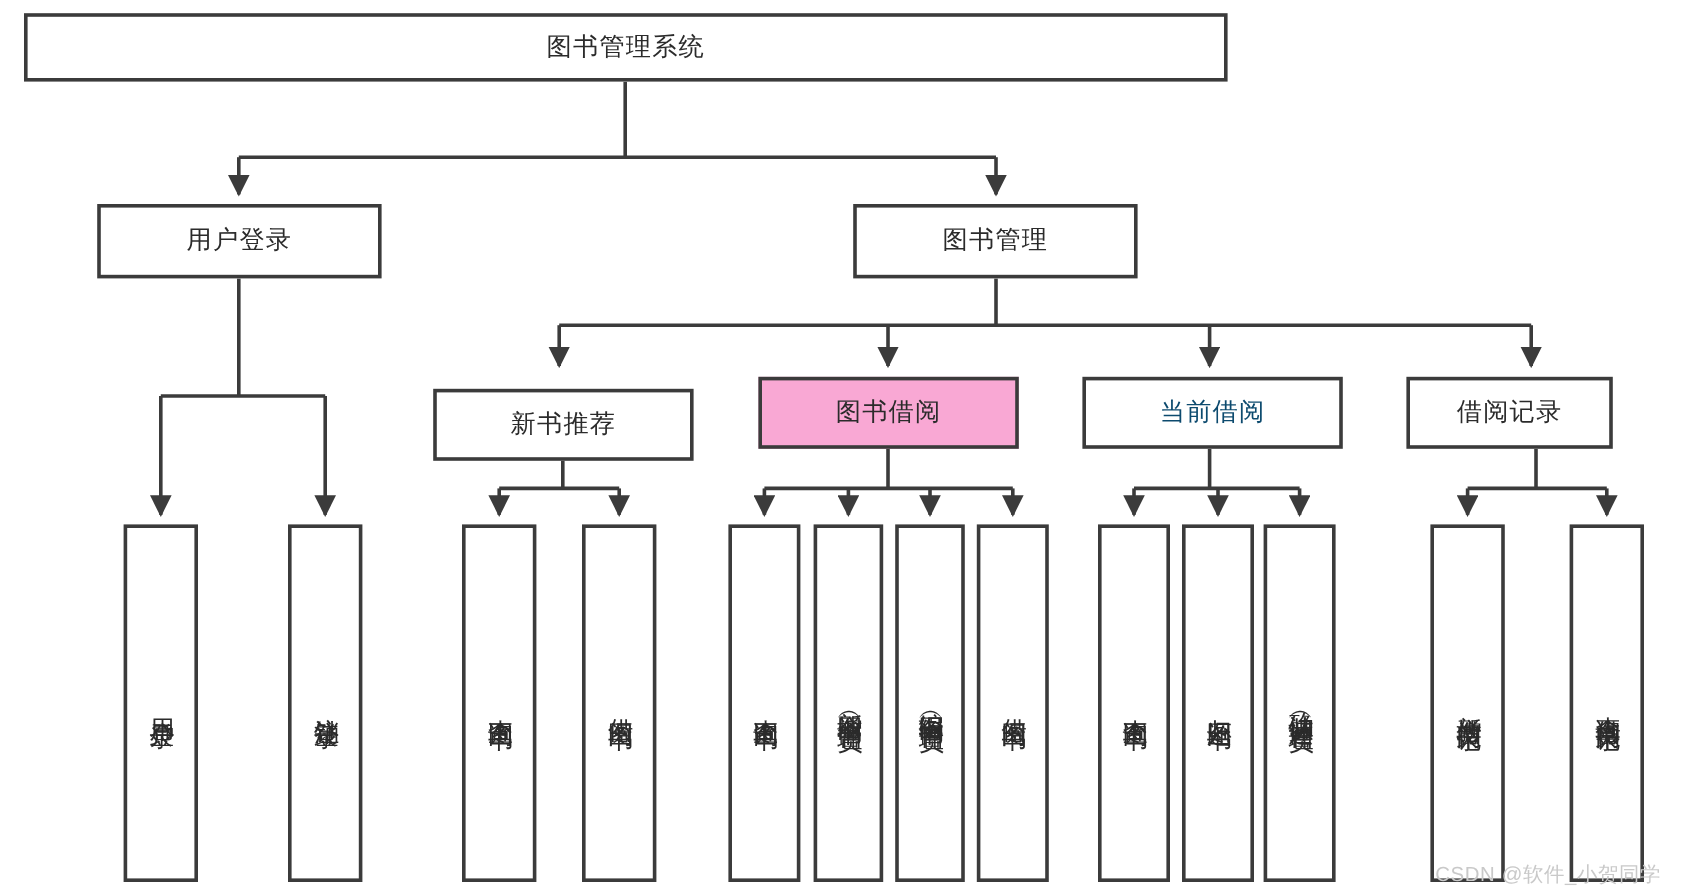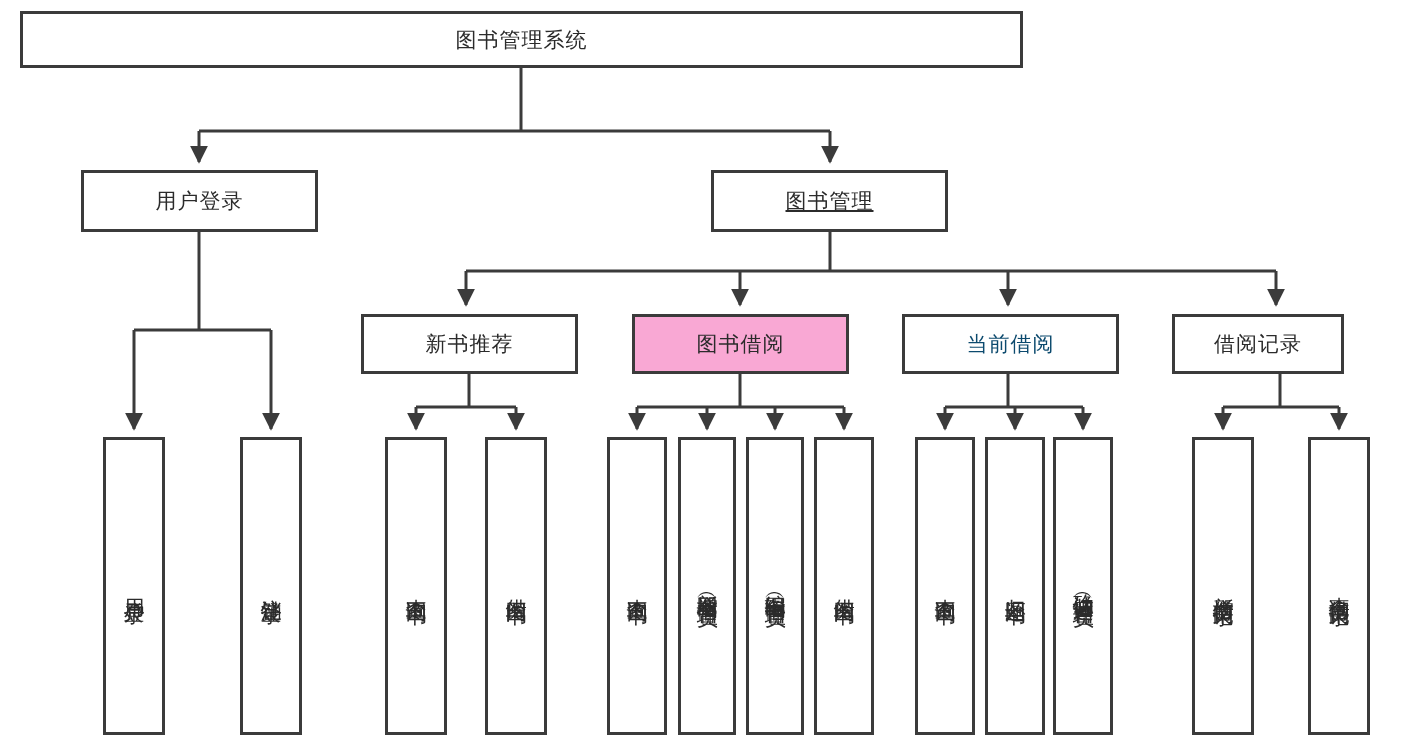--- a/index.html
+++ b/index.html
@@ -116,25 +116,25 @@
     </g>
   </svg>
 
   <div class="node horiz" id="n-root" style="left: 20px; top: 11px; width: 1003px; height: 57px; border-color: rgb(59, 59, 59); color: rgb(43, 43, 43); background: rgb(255, 255, 255);">
     <span class="label">图书管理系统</span>
   </div>
 
   <div class="node horiz" id="n-l1-0" style="left: 81px; top: 170px; width: 237px; height: 62px; border-color: rgb(59, 59, 59); color: rgb(43, 43, 43); background: rgb(255, 255, 255);">
     <span class="label">用户登录</span>
   </div>
-  <div class="node horiz" id="n-l1-1" style="left: 711px; top: 170px; width: 237px; height: 62px; border-color: rgb(59, 59, 59); color: rgb(43, 43, 43); background: rgb(255, 255, 255); text-decoration: underline;">
+  <div class="node horiz" id="n-l1-1" style="left: 711px; top: 170px; width: 237px; height: 62px; border-color: rgb(59, 59, 59); color: rgb(43, 43, 43); background: rgb(255, 255, 255);">
     <span class="label">图书管理</span>
   </div>
 
-  <div class="node horiz" id="n-l2-0" style="left: 361px; top: 314px; width: 217px; height: 60px; border-color: rgb(59, 59, 59); color: rgb(43, 43, 43); background: rgb(255, 255, 255);">
+  <div class="node horiz" id="n-l2-0" style="left: 361px; top: 324px; width: 217px; height: 60px; border-color: rgb(59, 59, 59); color: rgb(43, 43, 43); background: rgb(255, 255, 255);">
     <span class="label">新书推荐</span>
   </div>
   <div class="node horiz" id="n-l2-1" style="left: 632px; top: 314px; width: 217px; height: 60px; border-color: rgb(59, 59, 59); color: rgb(43, 43, 43); background: #f9a8d4;">
     <span class="label">图书借阅</span>
   </div>
   <div class="node horiz" id="n-l2-2" style="left: 902px; top: 314px; width: 217px; height: 60px; border-color: rgb(59, 59, 59); color: #0c4a6e; background: rgb(255, 255, 255);">
     <span class="label">当前借阅</span>
   </div>
   <div class="node horiz" id="n-l2-3" style="left: 1172px; top: 314px; width: 172px; height: 60px; border-color: rgb(59, 59, 59); color: rgb(43, 43, 43); background: rgb(255, 255, 255);">
     <span class="label">借阅记录</span>
@@ -173,14 +173,15 @@
   <div class="node vert" id="n-lf-10" style="left: 1053px; top: 437px; width: 60px; height: 298px; border-color: rgb(59, 59, 59); color: rgb(43, 43, 43); background: rgb(255, 255, 255);">
     <span class="label">确认归还（管理员）</span>
   </div>
   <div class="node vert" id="n-lf-11" style="left: 1192px; top: 437px; width: 62px; height: 298px; border-color: rgb(59, 59, 59); color: rgb(43, 43, 43); background: rgb(255, 255, 255);">
     <span class="label">新增借阅记录</span>
   </div>
   <div class="node vert" id="n-lf-12" style="left: 1308px; top: 437px; width: 62px; height: 298px; border-color: rgb(59, 59, 59); color: rgb(43, 43, 43); background: rgb(255, 255, 255);">
     <span class="label">查询借阅记录</span>
   </div>
 
+  <div class="watermark" id="wm" style="left: 1196px; top: 717px; color: rgb(201, 201, 201);">CSDN @软件_小贺同学</div>
 
 </div>
 
 </body></html>

